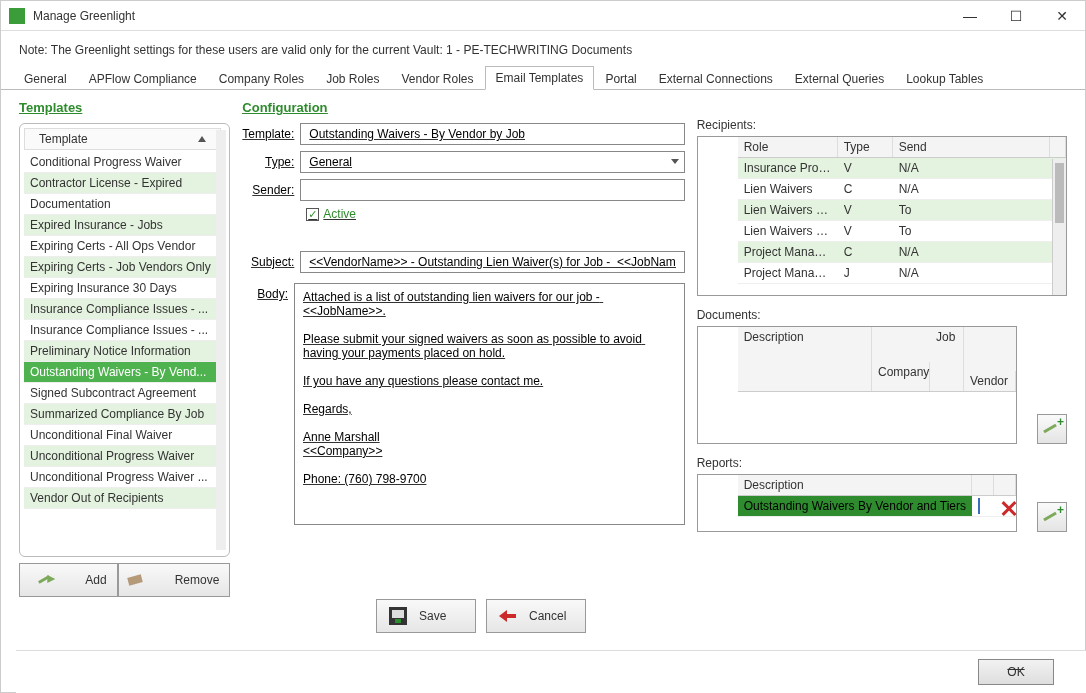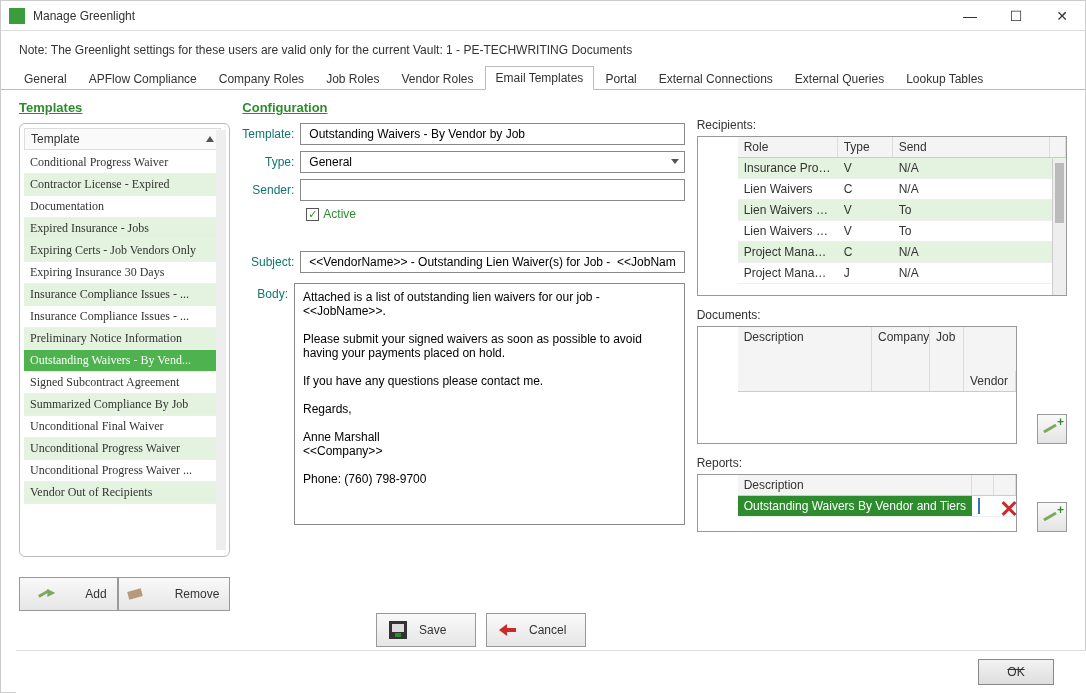--- a/index.html
+++ b/index.html
@@ -63,21 +63,21 @@
     background: #fff;
   }
   
   .content {
     display: flex;
     padding: 10px 18px 12px;
     gap: 12px;
     align-items: flex-start;
   }
   .col-left { width: 215px; }
-  .col-mid  { width: 450px; }
+  .col-mid  { width: 450px; text-decoration: underline; }
   .col-right{ flex: 1; }
   .section-title {
     color: #2e8c2e;
     font-weight: bold;
     font-size: 13px;
     text-decoration: underline;
     margin-bottom: 8px;
   }
   
   .listbox {
@@ -88,44 +88,43 @@
     padding: 4px 8px 4px 4px;
   }
   .listbox .scroll {
     position: absolute;
     right: 3px; top: 6px; bottom: 6px; width: 10px;
     background: #eee;
   }
   .list-header {
     border: 1px solid #ddd;
     background: #fafafa;
-    padding: 3px 6px;
+    padding: 3px 14px;
     display: flex;
     justify-content: space-between;
     align-items: center;
     margin-bottom: 2px;
   }
   .triangle-up {
     width: 0; height: 0;
     border-left: 4px solid transparent;
     border-right: 4px solid transparent;
     border-bottom: 6px solid #555;
   }
   .list-item {
     padding: 3px 6px;
     border-bottom: 1px solid #eee;
     white-space: nowrap;
     overflow: hidden;
     text-overflow: ellipsis;
-    font-family: Liberation Serif, serif;
   }
   .list-item.alt { background: #e4f3df; }
   .list-item.selected { background: #4eb24e; color: #fff; }
   
-  .btnrow { display: flex; margin-top: 20px; }
+  .btnrow { display: flex; margin-top: 6px; }
   .bigbtn {
     flex: 1;
     height: 34px;
     border: 1px solid #999;
     background: linear-gradient(#f9f9f9,#e6e6e6);
     display: flex; align-items: center; justify-content: flex-end;
     padding: 0 10px 0 8px;
     gap: 30px;
     cursor: default;
   }
@@ -155,21 +154,21 @@
   .eraser::before {
     content: "";
     position: absolute;
     width: 14px; height: 8px;
     background: #b59a7a;
     transform: rotate(-15deg);
     top: 3px; left: 1px;
   }
   
   .formrow { display: flex; align-items: center; margin-bottom: 6px; }
-  .formrow label { width: 58px; text-align: right; padding-right: 6px; color: #0f766e;}
+  .formrow label { width: 58px; text-align: right; padding-right: 6px; color: #000000;}
   .txt, .sel {
     flex: 1;
     height: 22px;
     border: 1px solid #888;
     padding: 2px 8px;
     font-family: inherit;
     font-size: 12px;
   }
   .sel {
     background: #fff;
@@ -229,41 +228,41 @@
   .recipients .gcell.type { width: 55px; }
   .recipients .gcell.send { flex:1; }
   .recipients .gcell.dd { width: 16px; text-align:center; }
   .recipients { height: 160px; }
   .recipients .gbody { height: 132px; overflow:hidden;}
   .vscroll { position:absolute; right:0; top:22px; bottom:0; width:14px; background:#eee; border-left:1px solid #ccc;}
   .vscroll .thumb { position:absolute; left:2px; right:2px; top:4px; height:60px; background:#bbb;}
   .docs-wrap, .reports-wrap { display:flex; gap:20px; align-items:flex-end;}
   .docs { flex:1; height: 118px;}
   .docs .gcell.desc { flex:1;}
-  .docs .gcell.comp { width:58px;}
+  .docs .gcell.comp { width:58px;margin-top:35px;}
   .docs .gcell.job  { width:34px;}
   .docs .gcell.vend { width:52px;margin-top:44px;}
   .squarebtn {
     width:30px; height:30px;
     border:1px solid #999;
     background: linear-gradient(#fafafa,#e4e4e4);
     display:flex; align-items:center; justify-content:center;
     position:relative;
   }
   .pencil-plus::before { content:""; position:absolute; width:14px;height:3px; background:#7da95a; transform:rotate(-30deg); top:12px; left:5px;}
   .pencil-plus::after  { content:"+"; position:absolute; color:#2e8c2e; font-weight:bold; font-size:12px; right:2px; top:0;}
   .xred { position:relative; width:18px;height:18px;}
   .xred::before, .xred::after {
     content:""; position:absolute; top:8px; left:0; width:18px; height:3px; background:#cc2a2a;
   }
   .xred::before{ transform:rotate(45deg);}
   .xred::after { transform:rotate(-45deg);}
   .doc-icon { width:14px;height:14px; border:1px solid #3a6fbf; background:#dbe7f8; margin-right:-20px;}
   .reports { flex:1; height: 58px;}
-  .reports .grow { background:#2e8c2e; color:#ffffff;}
+  .reports .grow { background:#2e8c2e; color:#000000;}
   .reports .gcell.desc { flex:1;}
   .reports .gcell.icon { width:22px;}
   
   .bottom-center {
     display:flex; justify-content:center; gap:10px; margin-top:-10px; padding-bottom:8px;
     margin-left: 240px; width: 480px;
   }
   .bottom-center .bigbtn { width:100px; flex:none; justify-content:flex-start; gap:12px; padding:0 12px;}
   .disk { width:18px; height:18px; background:#333; position:relative;}
   .disk::after { content:""; position:absolute; left:3px; top:3px; width:12px; height:8px; background:#ddd;}
@@ -325,20 +324,21 @@
     <div class="listbox">
       <div class="list-header">
         <span>Template</span>
         <span class="triangle-up"></span>
       </div>
       <div id="template-items">
           <div class="list-item">Conditional Progress Waiver</div>
           <div class="list-item alt">Contractor License - Expired</div>
           <div class="list-item">Documentation</div>
           <div class="list-item alt">Expired Insurance - Jobs</div>
+          <div class="list-item">Expiring Certs - All Ops Vendor</div>
           <div class="list-item alt">Expiring Certs - Job Vendors Only</div>
           <div class="list-item">Expiring Insurance 30 Days</div>
           <div class="list-item alt">Insurance Compliance Issues - ...</div>
           <div class="list-item">Insurance Compliance Issues - ...</div>
           <div class="list-item alt">Preliminary Notice Information</div>
           <div class="list-item selected">Outstanding Waivers - By Vend...</div>
           <div class="list-item">Signed Subcontract Agreement</div>
           <div class="list-item alt">Summarized Compliance By Job</div>
           <div class="list-item">Unconditional Final Waiver</div>
           <div class="list-item alt">Unconditional Progress Waiver</div>

